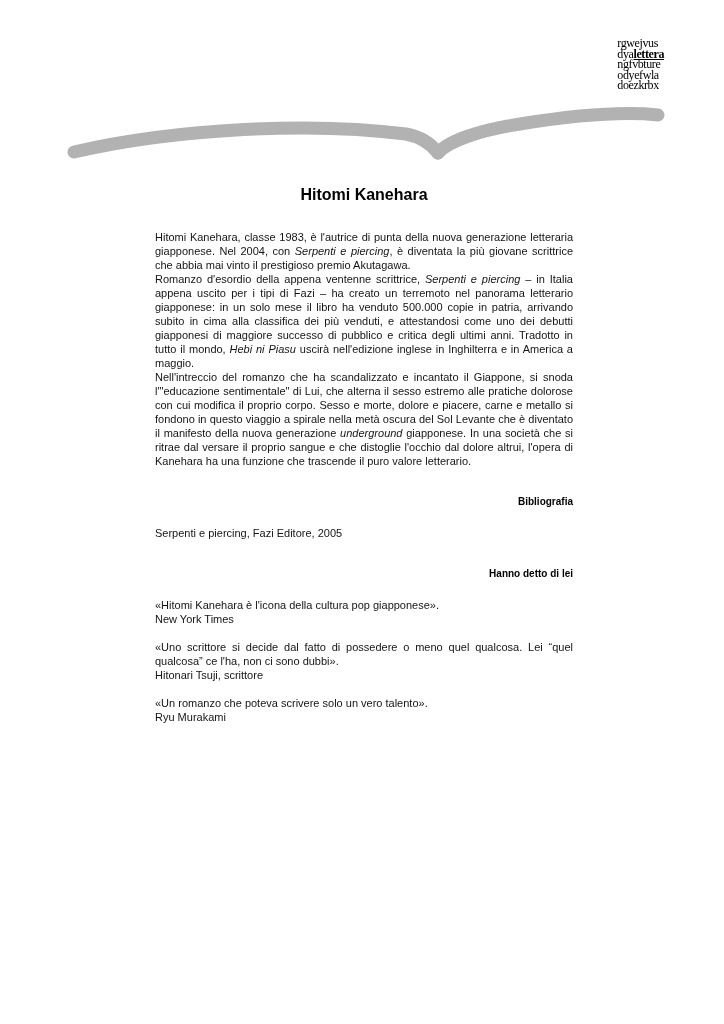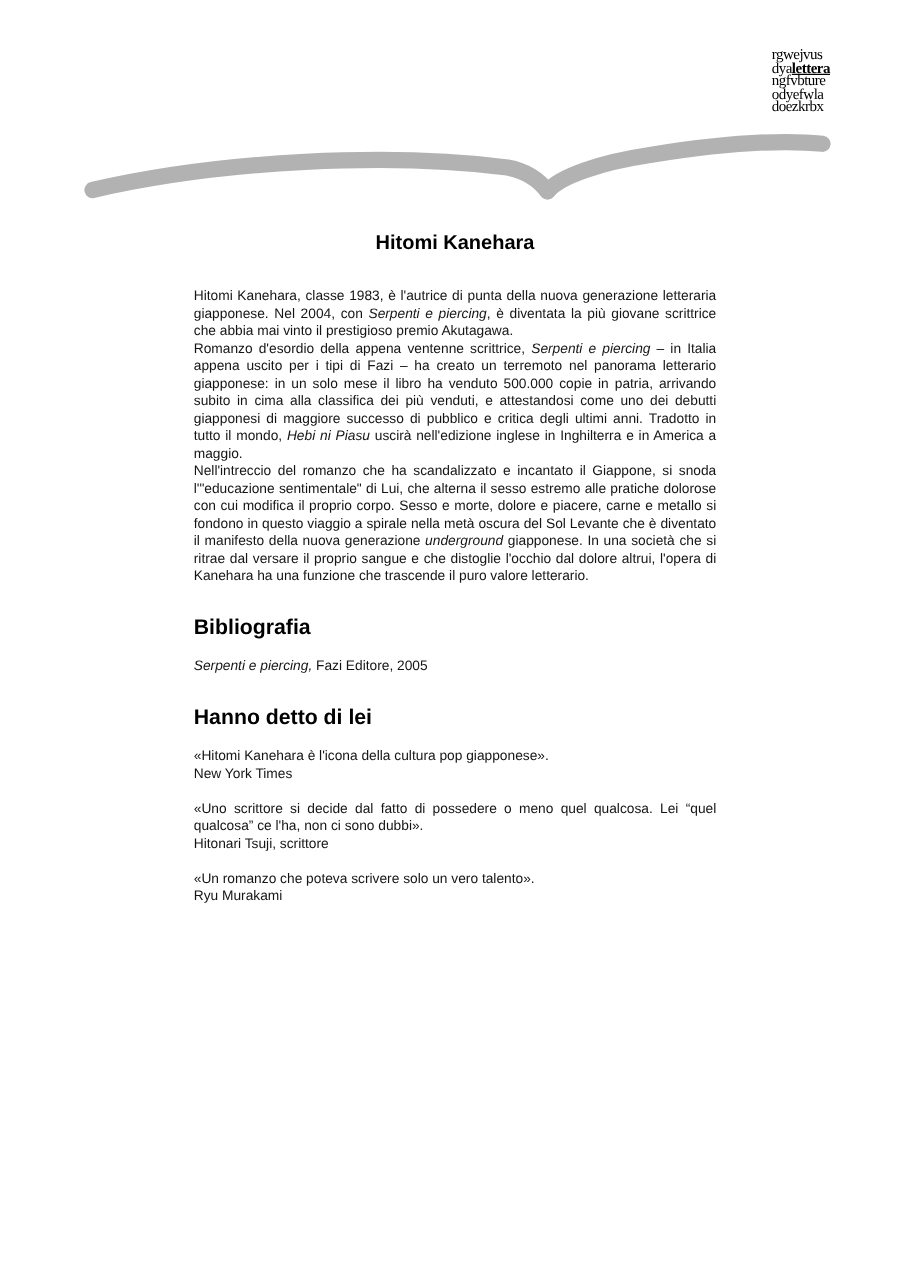--- a/index.html
+++ b/index.html
@@ -52,24 +52,25 @@
     font-weight: bold;
     text-align: center;
     margin: 0 0 28px 0;
     color: #000;
   }
   .body-text p {
     margin: 0;
     text-align: justify;
   }
   h2.section {
-    font-size: 17px;
+    font-size: 10px;
     font-weight: bold;
     color: #000;
     margin: 27px 0 17px 0;
+    text-align: right;
   }
   .biblio {
     margin: 0;
   }
   .quotes-block .quote {
     margin: 0 0 14px 0;
   }
   .quote .qtext {
     margin: 0;
     text-align: justify;
@@ -100,21 +101,21 @@
 
     <h1 class="doc-title">Hitomi Kanehara</h1>
 
     <div class="body-text">
       <p><span>Hitomi Kanehara, classe 1983, è l'autrice di punta della nuova generazione letteraria giapponese. Nel 2004, con </span><span style="font-style: italic;">Serpenti e piercing</span><span>, è diventata la più giovane scrittrice che abbia mai vinto il prestigioso premio Akutagawa.</span></p>
       <p><span>Romanzo d'esordio della appena ventenne scrittrice, </span><span style="font-style: italic;">Serpenti e piercing</span><span> – in Italia appena uscito per i tipi di Fazi – ha creato un terremoto nel panorama letterario giapponese: in un solo mese il libro ha venduto 500.000 copie in patria, arrivando subito in cima alla classifica dei più venduti, e attestandosi come uno dei debutti giapponesi di maggiore successo di pubblico e critica degli ultimi anni. Tradotto in tutto il mondo, </span><span style="font-style: italic;">Hebi ni Piasu</span><span> uscirà nell'edizione inglese in Inghilterra e in America a maggio.</span></p>
       <p><span>Nell'intreccio del romanzo che ha scandalizzato e incantato il Giappone, si snoda l'"educazione sentimentale" di Lui, che alterna il sesso estremo alle pratiche dolorose con cui modifica il proprio corpo. Sesso e morte, dolore e piacere, carne e metallo si fondono in questo viaggio a spirale nella metà oscura del Sol Levante che è diventato il manifesto della nuova generazione </span><span style="font-style: italic;">underground</span><span> giapponese. In una società che si ritrae dal versare il proprio sangue e che distoglie l'occhio dal dolore altrui, l'opera di Kanehara ha una funzione che trascende il puro valore letterario.</span></p>
     </div>
 
     <h2 class="section">Bibliografia</h2>
-    <p class="biblio"><span style="font-style: italic;">Serpenti e piercing,</span><span> Fazi Editore, 2005</span></p>
+    <p class="biblio"><span style="">Serpenti e piercing,</span><span> Fazi Editore, 2005</span></p>
 
     <h2 class="section">Hanno detto di lei</h2>
 
     <div class="quotes-block">
 
       <div class="quote">
         <p class="qtext">«Hitomi Kanehara è l'icona della cultura pop giapponese».</p>
         <p class="qsource">New York Times</p>
       </div>
 

